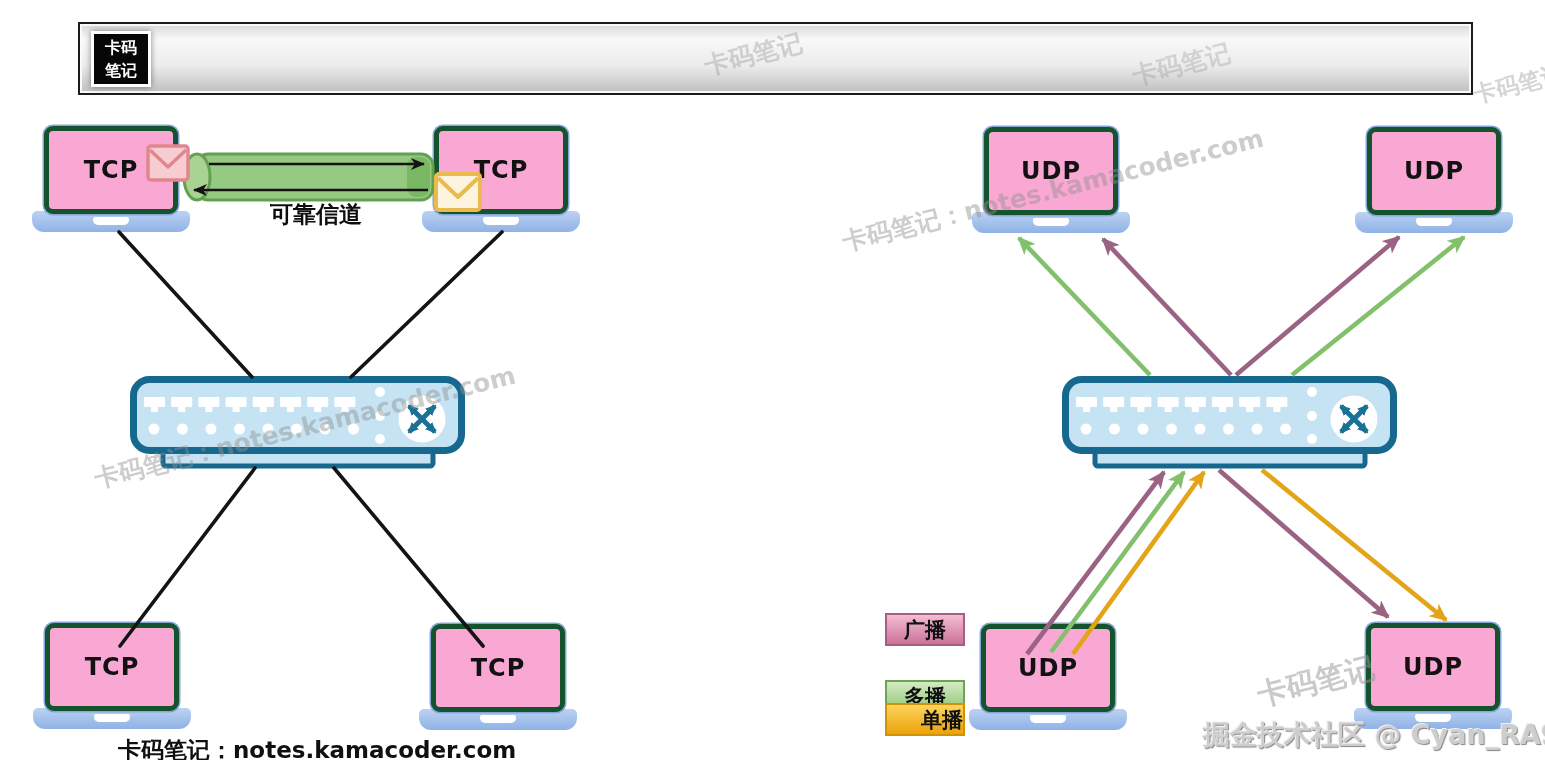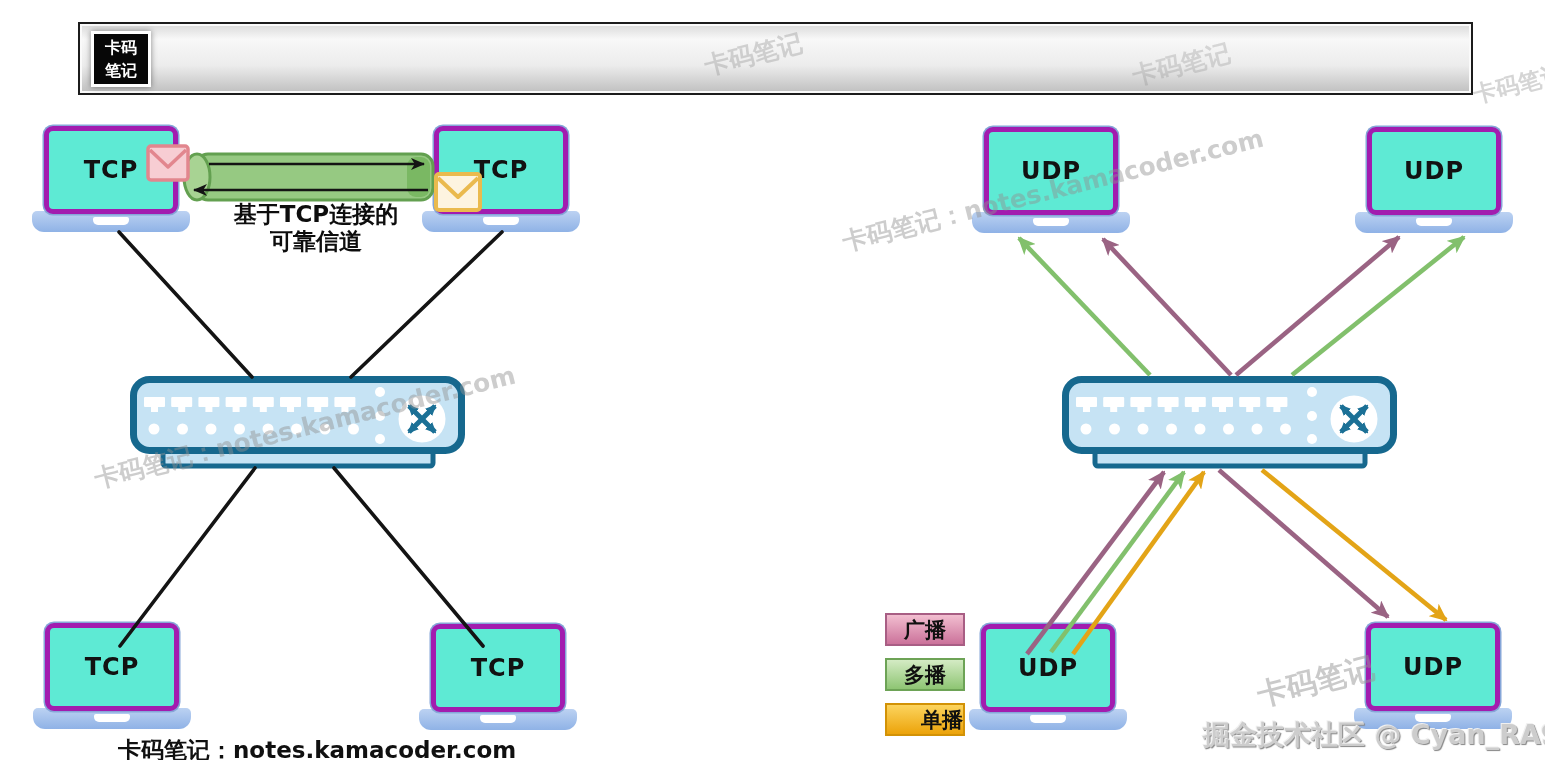--- a/index.html
+++ b/index.html
@@ -20,21 +20,21 @@
     position:absolute; left:11px; top:7px; width:60px; height:56px;
     background:#070707; border:3px solid #ffffff; box-shadow:0 0 6px rgba(0,0,0,0.45);
     display:flex; flex-direction:column; align-items:center; justify-content:center;
     color:#fff; font-weight:bold; font-size:16px; line-height:1.45; z-index:5;
   }
 
   
   .laptop { position:absolute; width:158px; height:106px; z-index:2; }
   .laptop .screen {
     position:absolute; left:12px; top:0; width:134px; height:88px;
-    background:#5eead4; border:5px solid #a21caf; border-radius:9px;
+    background:#f9a8d4; border:5px solid #14532d; border-radius:9px;
     box-shadow:0 0 0 1.5px #86a6d8;
     display:flex; align-items:center; justify-content:center;
   }
   .laptop .screen .label { font-size:24px; font-weight:bold; color:#121212; letter-spacing:1px; }
   .laptop .base {
     position:absolute; left:0; top:85px; width:158px; height:21px;
     background:linear-gradient(180deg,#bcd2f2 0%,#8fb2e6 100%);
     border-radius:5px 5px 12px 12px;
   }
   .laptop .notch {
@@ -43,21 +43,21 @@
   }
 
   
   .legend-item {
     position:absolute; left:885px; width:80px; height:33px;
     border:2px solid; display:flex; align-items:center; justify-content:center;
     font-size:21px; font-weight:bold; color:#101010; z-index:6;
   }
   .legend-broadcast { top:605px; background:linear-gradient(180deg,#f2bed0 0%,#cb729a; 100%);
     background:linear-gradient(180deg,#f2bed0 0%,#cb729a 100%); border-color:#a85e84; }
-  .legend-multicast { top:650px; background:linear-gradient(180deg,#d4ebc4 0%,#8ec573 100%); border-color:#6da356; }
+  .legend-multicast { top:672px; background:linear-gradient(180deg,#d4ebc4 0%,#8ec573 100%); border-color:#6da356; }
   .legend-unicast  { top:695px; background:linear-gradient(180deg,#fcd45e 0%,#eca30a 100%); border-color:#d29206;justify-content:flex-end; }
 
   
   .channel-label {
     position:absolute; left:216px; top:193px; width:200px; z-index:6;
     text-align:center; font-size:23px; font-weight:bold; color:#0d0d0d; line-height:1.18;
   }
   .caption-notes {
     position:absolute; left:118px; top:727px; z-index:6;
     font-size:23px; font-weight:bold; color:#101010;
@@ -260,21 +260,20 @@
       <rect x="148" y="138" width="40" height="34" rx="3" fill="#f7cdd3" stroke="#e2868e" stroke-width="3.5"></rect>
       <path d="M150,142 L168,159 L186,142" fill="none" stroke="#e2868e" stroke-width="3.5" stroke-linejoin="round"></path>
     </g>
     <g>
       <rect x="436" y="166" width="44" height="36" rx="3" fill="#fdf4e0" stroke="#eaba4e" stroke-width="4"></rect>
       <path d="M438,170 L458,189 L478,170" fill="none" stroke="#eaba4e" stroke-width="4" stroke-linejoin="round"></path>
     </g>
   </svg>
 
   <div class="channel-label">
-    <div>基于TCP连接的</div>
     <div>可靠信道</div>
   </div>
 
   <div class="legend-item legend-broadcast">
     <span>广播</span>
   </div>
   <div class="legend-item legend-multicast">
     <span>多播</span>
   </div>
   <div class="legend-item legend-unicast">

